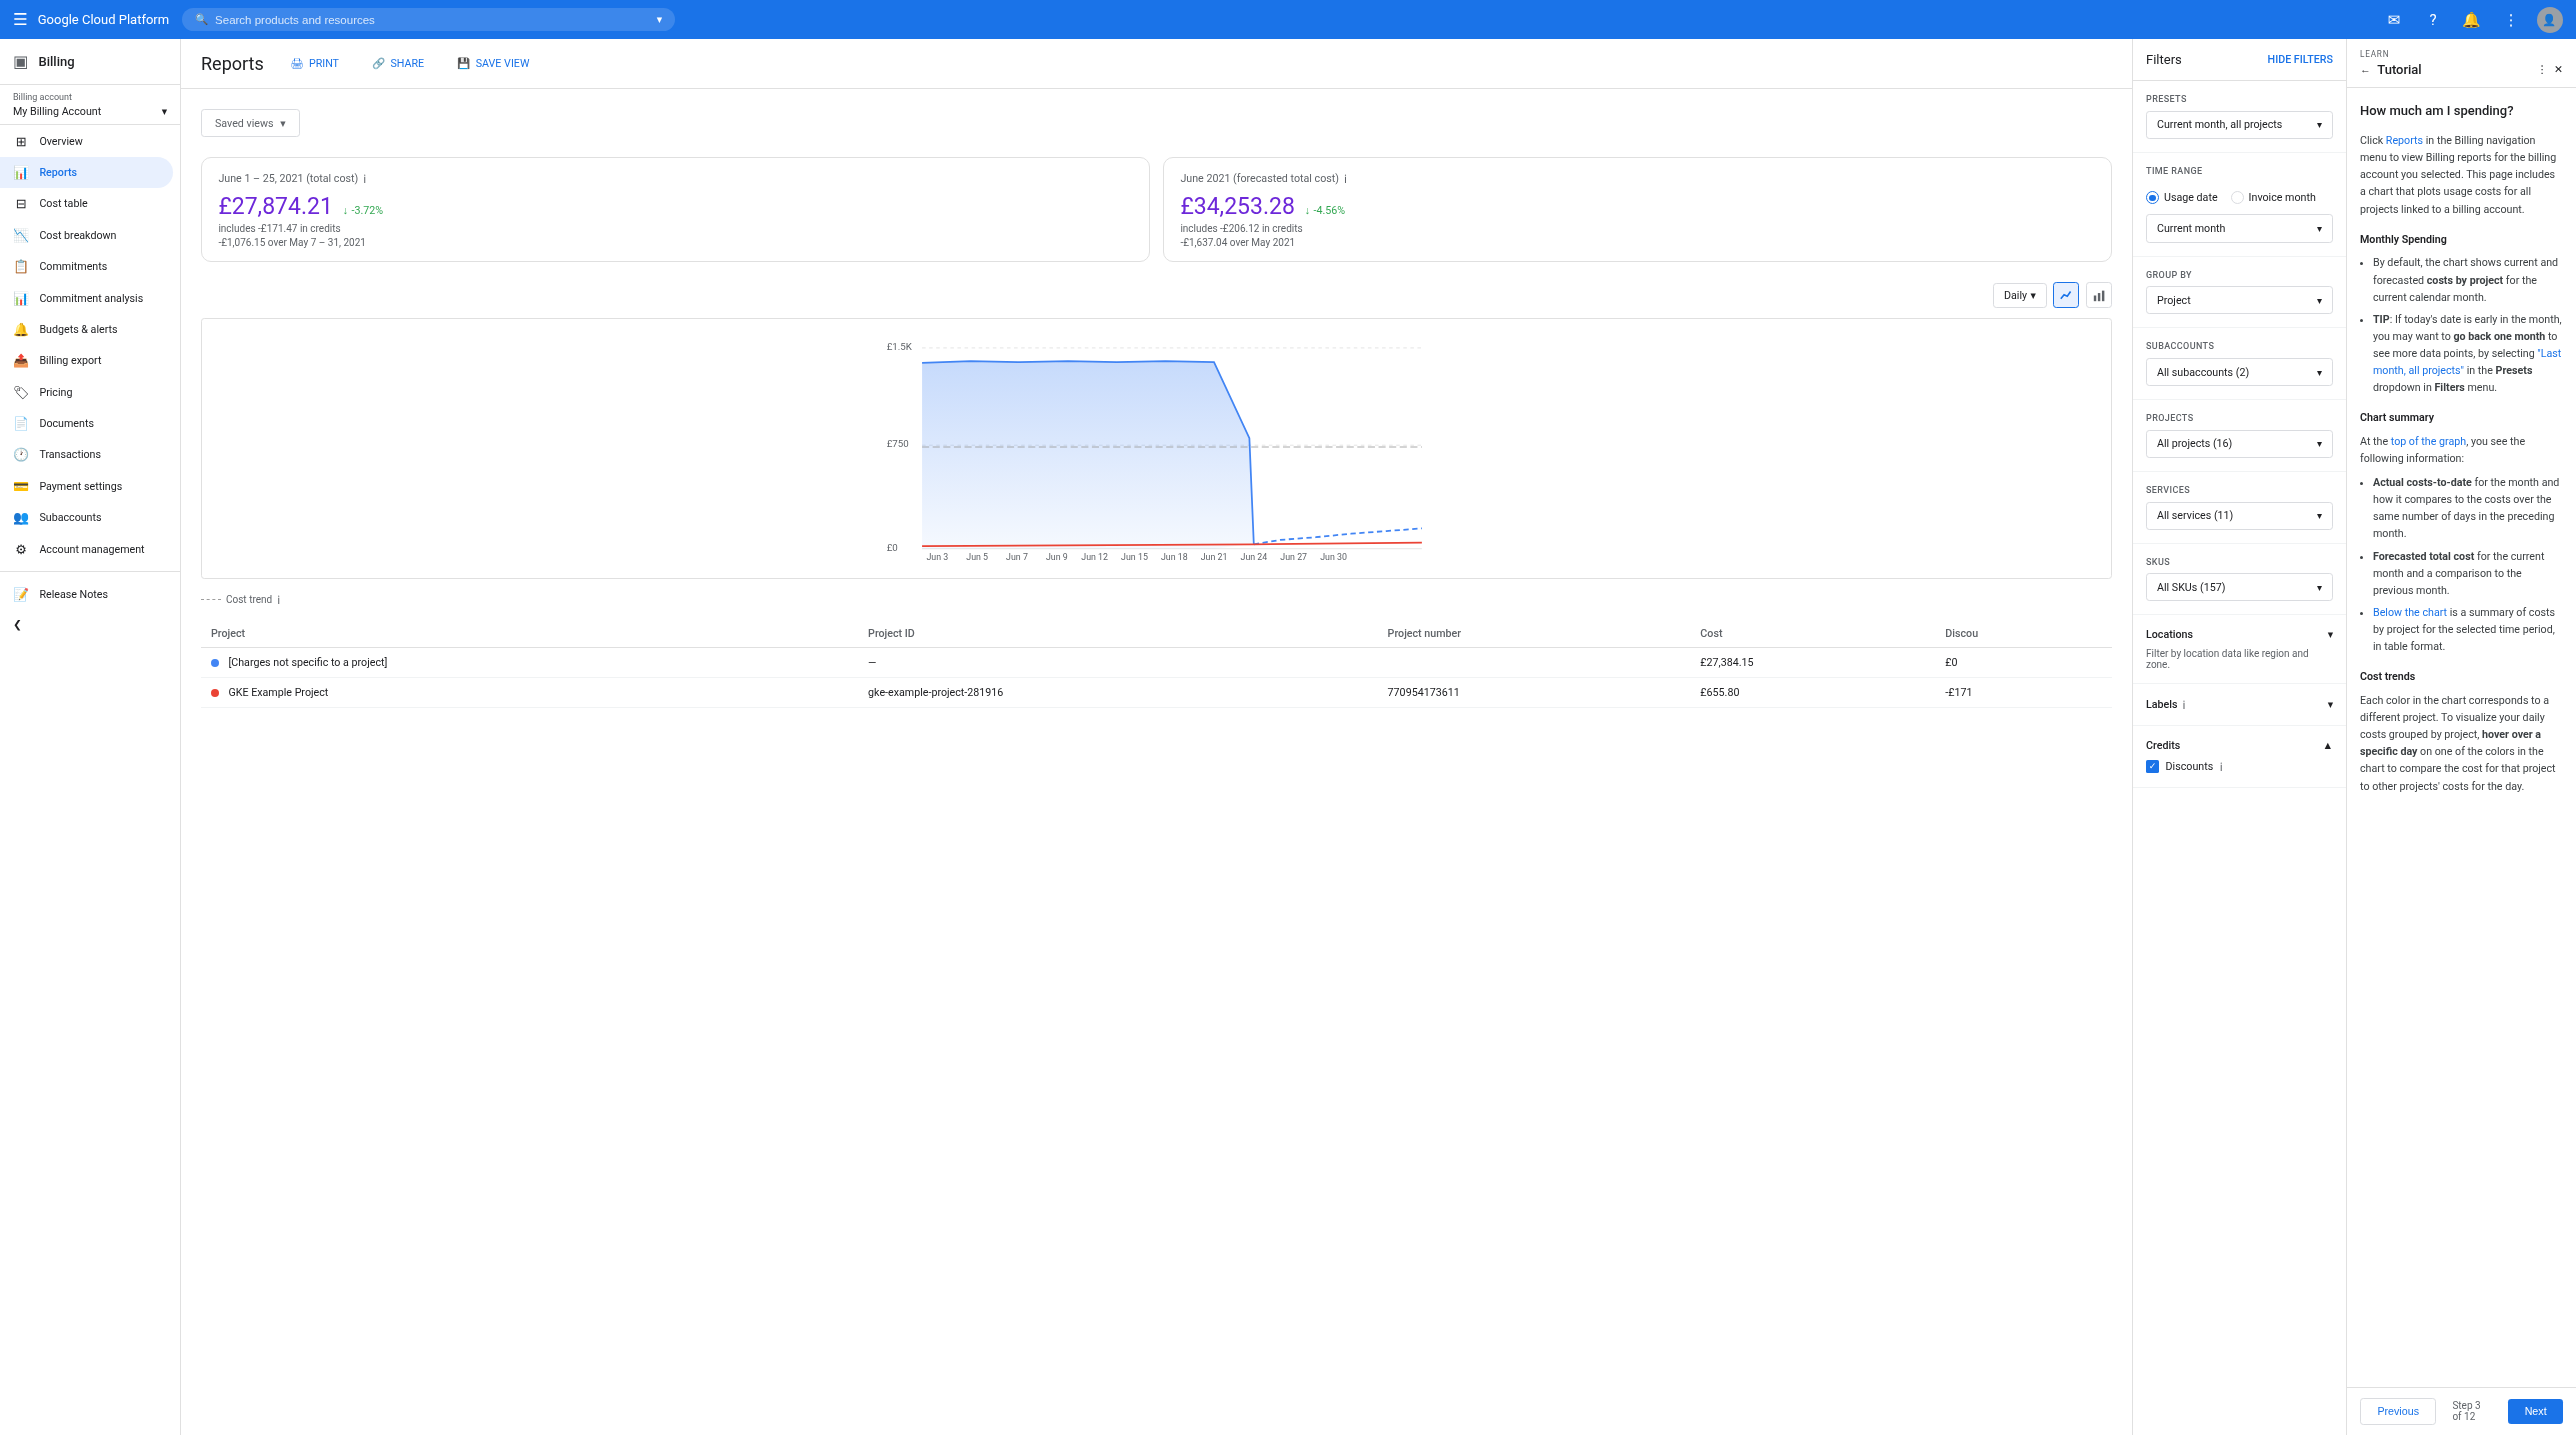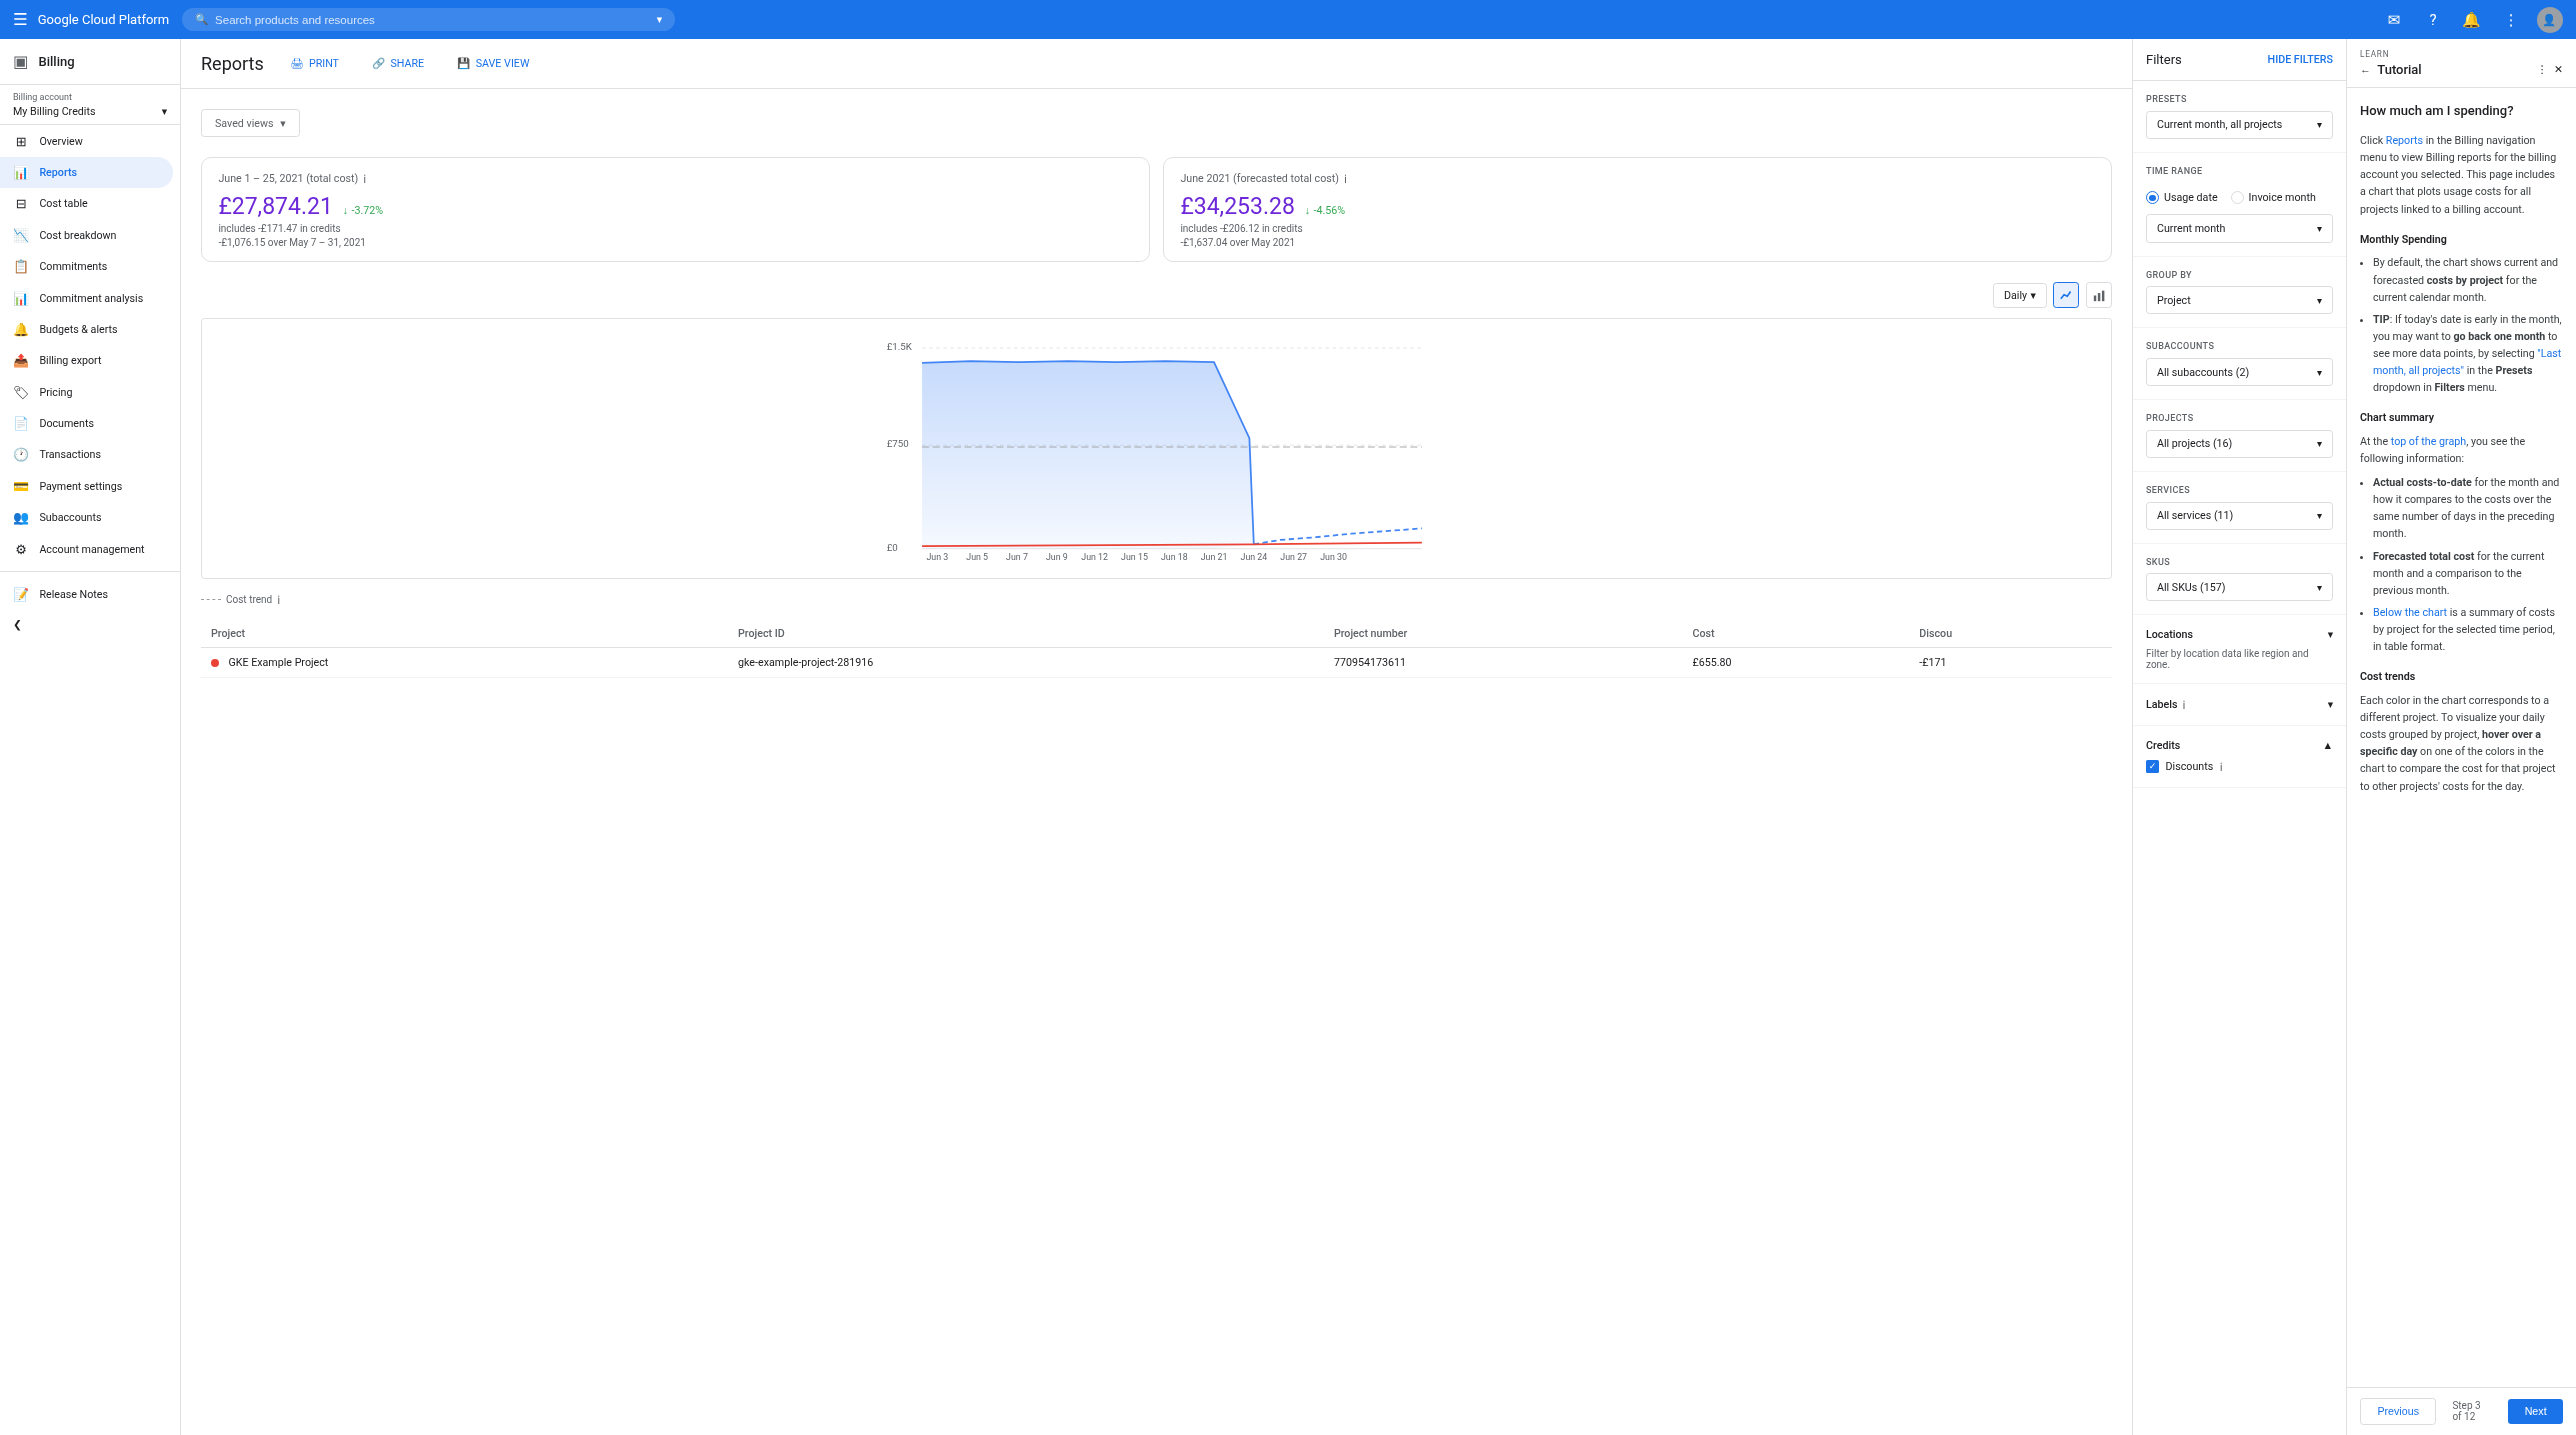--- a/index.html
+++ b/index.html
@@ -339,21 +339,21 @@
 <div class="app-body">
 
   <aside class="sidebar">
     <div class="sidebar-header">
       <span class="billing-icon">▣</span>
       <span class="billing-title">Billing</span>
     </div>
     <div class="billing-account-section">
       <div class="billing-account-label">Billing account</div>
       <div class="billing-account-selector">
-        <span>My Billing Credits</span>
+        <span>My Billing Account</span>
         <span>▾</span>
       </div>
     </div>
 
     <div class="nav-item">
       <span class="nav-icon-sm">⊞</span>
       <span>Overview</span>
     </div>
     <div class="nav-item active">
       <span class="nav-icon-sm">📊</span>
@@ -550,20 +550,30 @@
                 <th>Project</th>
                 <th>Project ID</th>
                 <th>Project number</th>
                 <th>Cost</th>
                 <th>Discou</th>
               </tr>
             </thead>
             <tbody>
               <tr>
                 <td>
+                  <span class="project-dot" style="background:#4285f4;"></span>
+                  <span>[Charges not specific to a project]</span>
+                </td>
+                <td>—</td>
+                <td></td>
+                <td>£27,384.15</td>
+                <td>£0</td>
+              </tr>
+              <tr>
+                <td>
                   <span class="project-dot" style="background:#ea4335;"></span>
                   <span>GKE Example Project</span>
                 </td>
                 <td>gke-example-project-281916</td>
                 <td>770954173611</td>
                 <td>£655.80</td>
                 <td>-£171</td>
               </tr>
             </tbody>
           </table>

